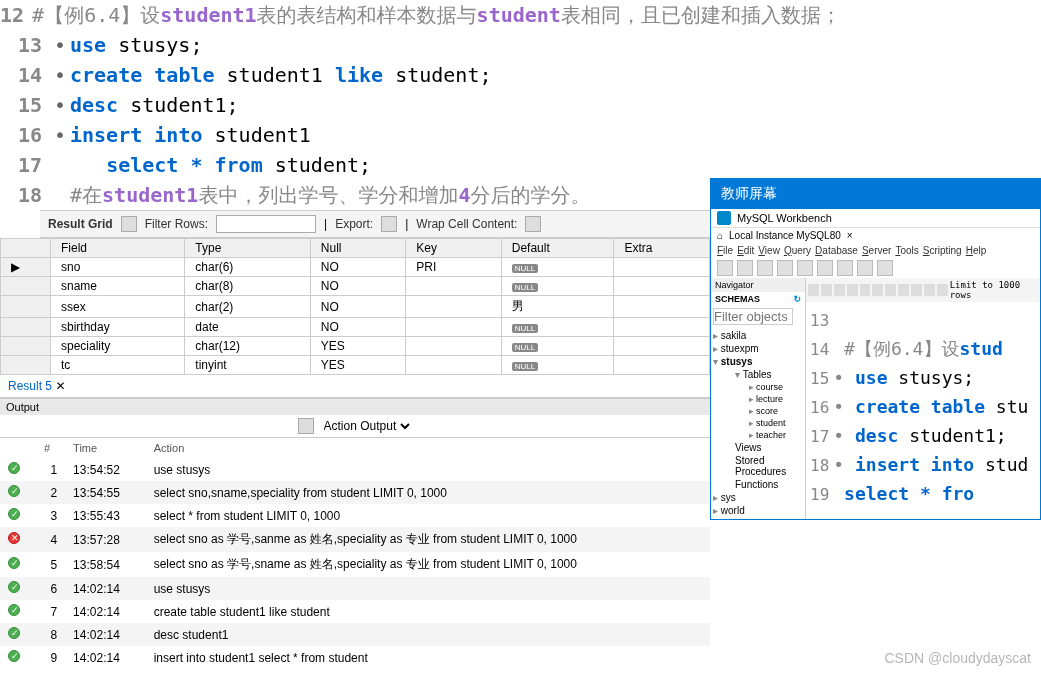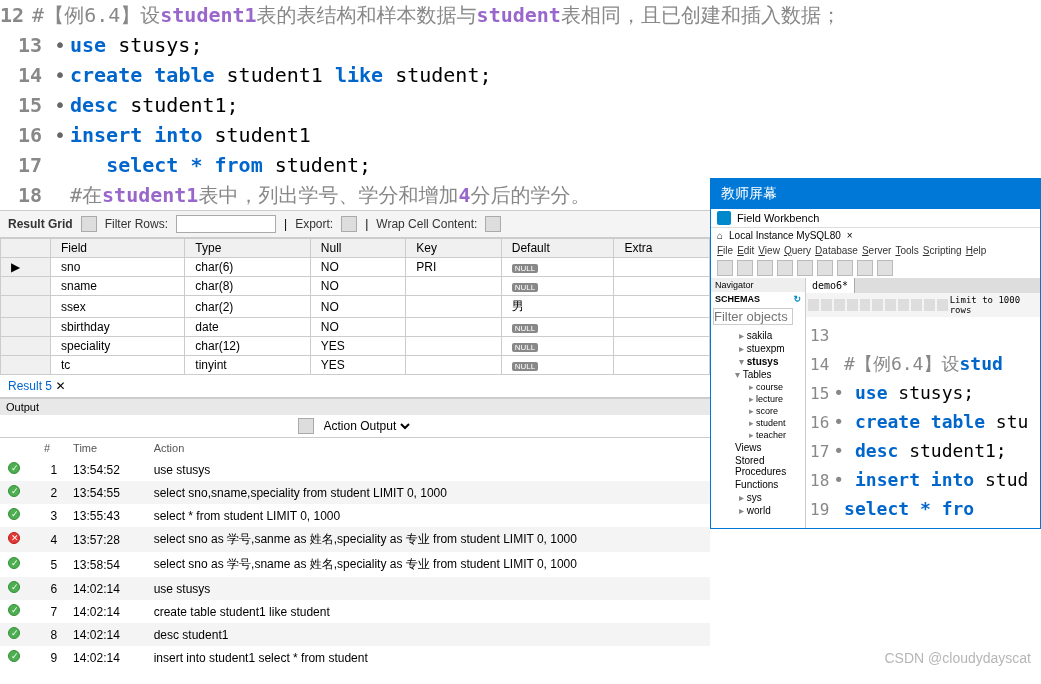--- a/index.html
+++ b/index.html
@@ -9,21 +9,21 @@
 .code-area { background: #fff; padding: 0; font-size: 20px; line-height: 30px; }
 .code-line { display: flex; }
 .ln { width: 50px; text-align: right; color: #888; padding-right: 8px; font-weight: bold; }
 .dot { width: 20px; color: #666; text-align: center; }
 .code { flex: 1; white-space: pre; }
 .kw { color: #0066cc; font-weight: bold; }
 .op { color: #0066cc; font-weight: bold; }
 .cmt { color: #888; }
 .cmt .kw2 { color: #9966cc; font-weight: bold; }
 
-.toolbar { display: flex; align-items: center; gap: 8px; background: #f4f4f4; border-top: 1px solid #ccc; border-bottom: 1px solid #ccc; padding: 4px 8px; font-family: Arial, sans-serif; font-size: 12px; }
+.toolbar { display: flex; align-items: center; gap: 8px; background: #f4f4f4; border-top: 1px solid #ccc; border-bottom: 1px solid #ccc; padding: 4px 8px; font-family: Arial, sans-serif; font-size: 12px; margin-left: 40px; }
 .tb-txt { color: #333; }
 .tb-input { width: 100px; border: 1px solid #aaa; height: 18px; }
 .tb-icon { width: 16px; height: 16px; display: inline-block; background: #ddd; border: 1px solid #aaa; }
 
 .grid { border-collapse: collapse; font-family: Arial, sans-serif; font-size: 12px; }
 .grid th, .grid td { border: 1px solid #ccc; padding: 2px 10px; text-align: left; min-width: 50px; }
 .grid th { background: #f0f0f0; font-weight: normal; }
 .grid .rowhdr { background: #f0f0f0; width: 22px; }
 .null-badge { background: #888; color: #fff; font-size: 8px; padding: 0 3px; border-radius: 2px; }
 
@@ -51,21 +51,21 @@
 .wb-menu span { color: #333; }
 .wb-menu span u { text-decoration: underline; }
 .wb-tb { display: flex; gap: 4px; padding: 2px 6px; }
 .wb-tb .ico { width: 16px; height: 16px; background: #e0e0e0; border: 1px solid #bbb; }
 
 .wb-body { display: flex; }
 .wb-nav { width: 95px; font-family: Arial, sans-serif; font-size: 10px; border-right: 1px solid #ccc; }
 .wb-nav-hdr { background: #eee; padding: 2px 4px; font-size: 9px; }
 .wb-nav-tree { padding: 2px 0; }
 .wb-nav-tree div { padding: 1px 0 1px 10px; }
-.wb-nav-tree .l1 { padding-left: 28px; }
+.wb-nav-tree .l1 { padding-left: 2px; }
 .wb-nav-tree .l2 { padding-left: 24px; }
 .wb-nav-tree .l3 { padding-left: 38px; font-size: 9px; }
 .tree-icon { color: #888; }
 .filter-input { width: 80px; font-size: 13px; border: 1px solid #ccc; margin: 2px; }
 .schemas-lbl { font-weight: bold; padding: 2px 4px; font-size: 9px; display: flex; justify-content: space-between; }
 .refresh-icon { color: #0088cc; }
 
 .wb-editor { flex: 1; overflow: hidden; }
 .wb-tabs { display: flex; background: #ddd; font-size: 10px; }
 .wb-tab { padding: 2px 6px; background: #bbccdd; border-right: 1px solid #aaa; }
@@ -279,21 +279,21 @@
           <td>insert into student1 select * from student</td>
         </tr>
       </tbody>
   </table>
 </div>
 
 <div class="teacher-window">
   <div class="teacher-title">教师屏幕</div>
   <div class="wb-title">
     <span class="logo"></span>
-    <span>Field Workbench</span>
+    <span>MySQL Workbench</span>
   </div>
   <div class="wb-conn">
     <span>⌂</span>
     <span>Local Instance MySQL80</span>
     <span>×</span>
   </div>
   <div class="wb-menu" id="wb-menu">
       <span><u>F</u>ile</span>
       <span><u>E</u>dit</span>
       <span><u>V</u>iew</span>
@@ -334,23 +334,20 @@
           <div class="l3"><span class="tree-icon">▸</span> <span>student</span></div>
           <div class="l3"><span class="tree-icon">▸</span> <span>teacher</span></div>
           <div class="l2"><span class="tree-icon"></span> <span>Views</span></div>
           <div class="l2"><span class="tree-icon"></span> <span>Stored Procedures</span></div>
           <div class="l2"><span class="tree-icon"></span> <span>Functions</span></div>
           <div class="l1"><span class="tree-icon">▸</span> <span>sys</span></div>
           <div class="l1"><span class="tree-icon">▸</span> <span>world</span></div>
         </div>
     </div>
     <div class="wb-editor">
-      <div class="wb-tabs">
-          <span class="wb-tab active">demo6*</span>
-        </div>
       <div class="wb-tb2" id="wb-tb2">
           <span class="ico"></span>
           <span class="ico"></span>
           <span class="ico"></span>
           <span class="ico"></span>
           <span class="ico"></span>
           <span class="ico"></span>
           <span class="ico"></span>
           <span class="ico"></span>
           <span class="ico"></span>

